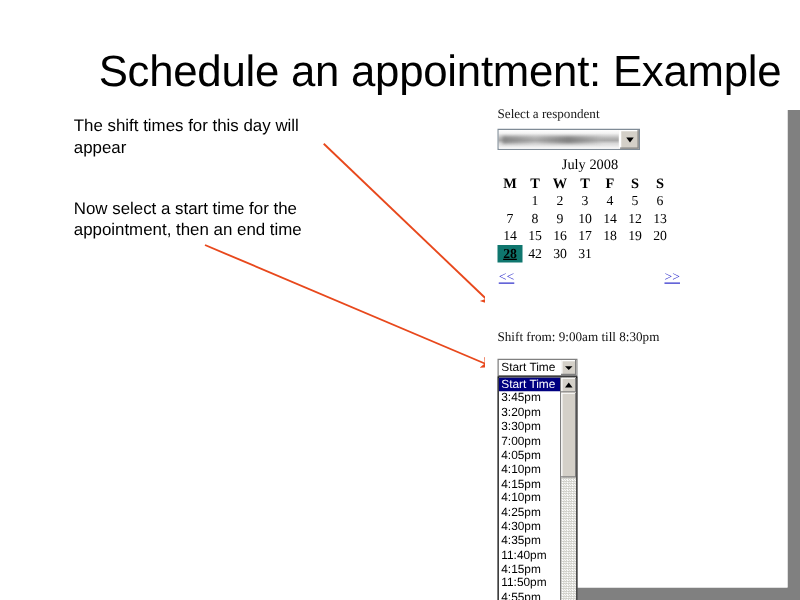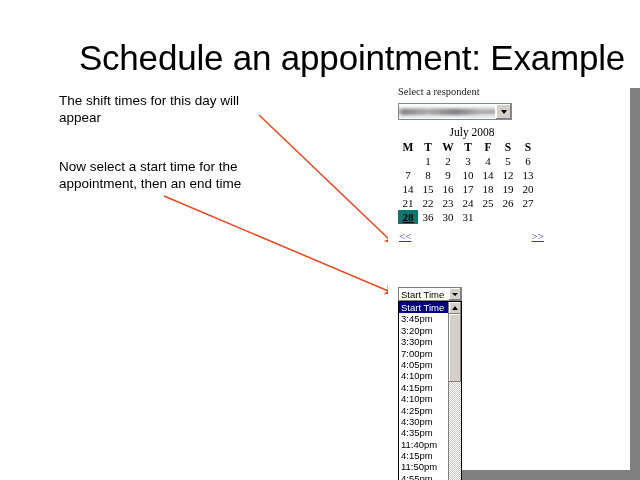--- a/index.html
+++ b/index.html
@@ -263,45 +263,37 @@
             <tr>
               <td>14</td>
               <td>15</td>
               <td>16</td>
               <td>17</td>
               <td>18</td>
               <td>19</td>
               <td>20</td>
             </tr>
             <tr>
-              <td>21</td>
-              <td>22</td>
-              <td>23</td>
-              <td>24</td>
-              <td>25</td>
-              <td>26</td>
-              <td>27</td>
-            </tr>
-            <tr>
               <td class="today">28</td>
-              <td>36</td>
+              <td>42</td>
               <td>30</td>
               <td>31</td>
               <td></td>
               <td></td>
               <td></td>
             </tr>
           </tbody>
       </table>
       <div class="cal-nav">
         <a class="nav-prev" href="#">&lt;&lt;</a>
         <a class="nav-next" href="#">&gt;&gt;</a>
       </div>
     </div>
 
+    <div class="shift-line">Shift from: 9:00am till 8:30pm</div>
 
     <div class="time-combo">
       <span class="tc-text">Start Time</span>
       <span class="tc-btn">
           <i></i>
         </span>
     </div>
 
     <div class="time-list">
       <div class="tl-items" id="tl-items">

